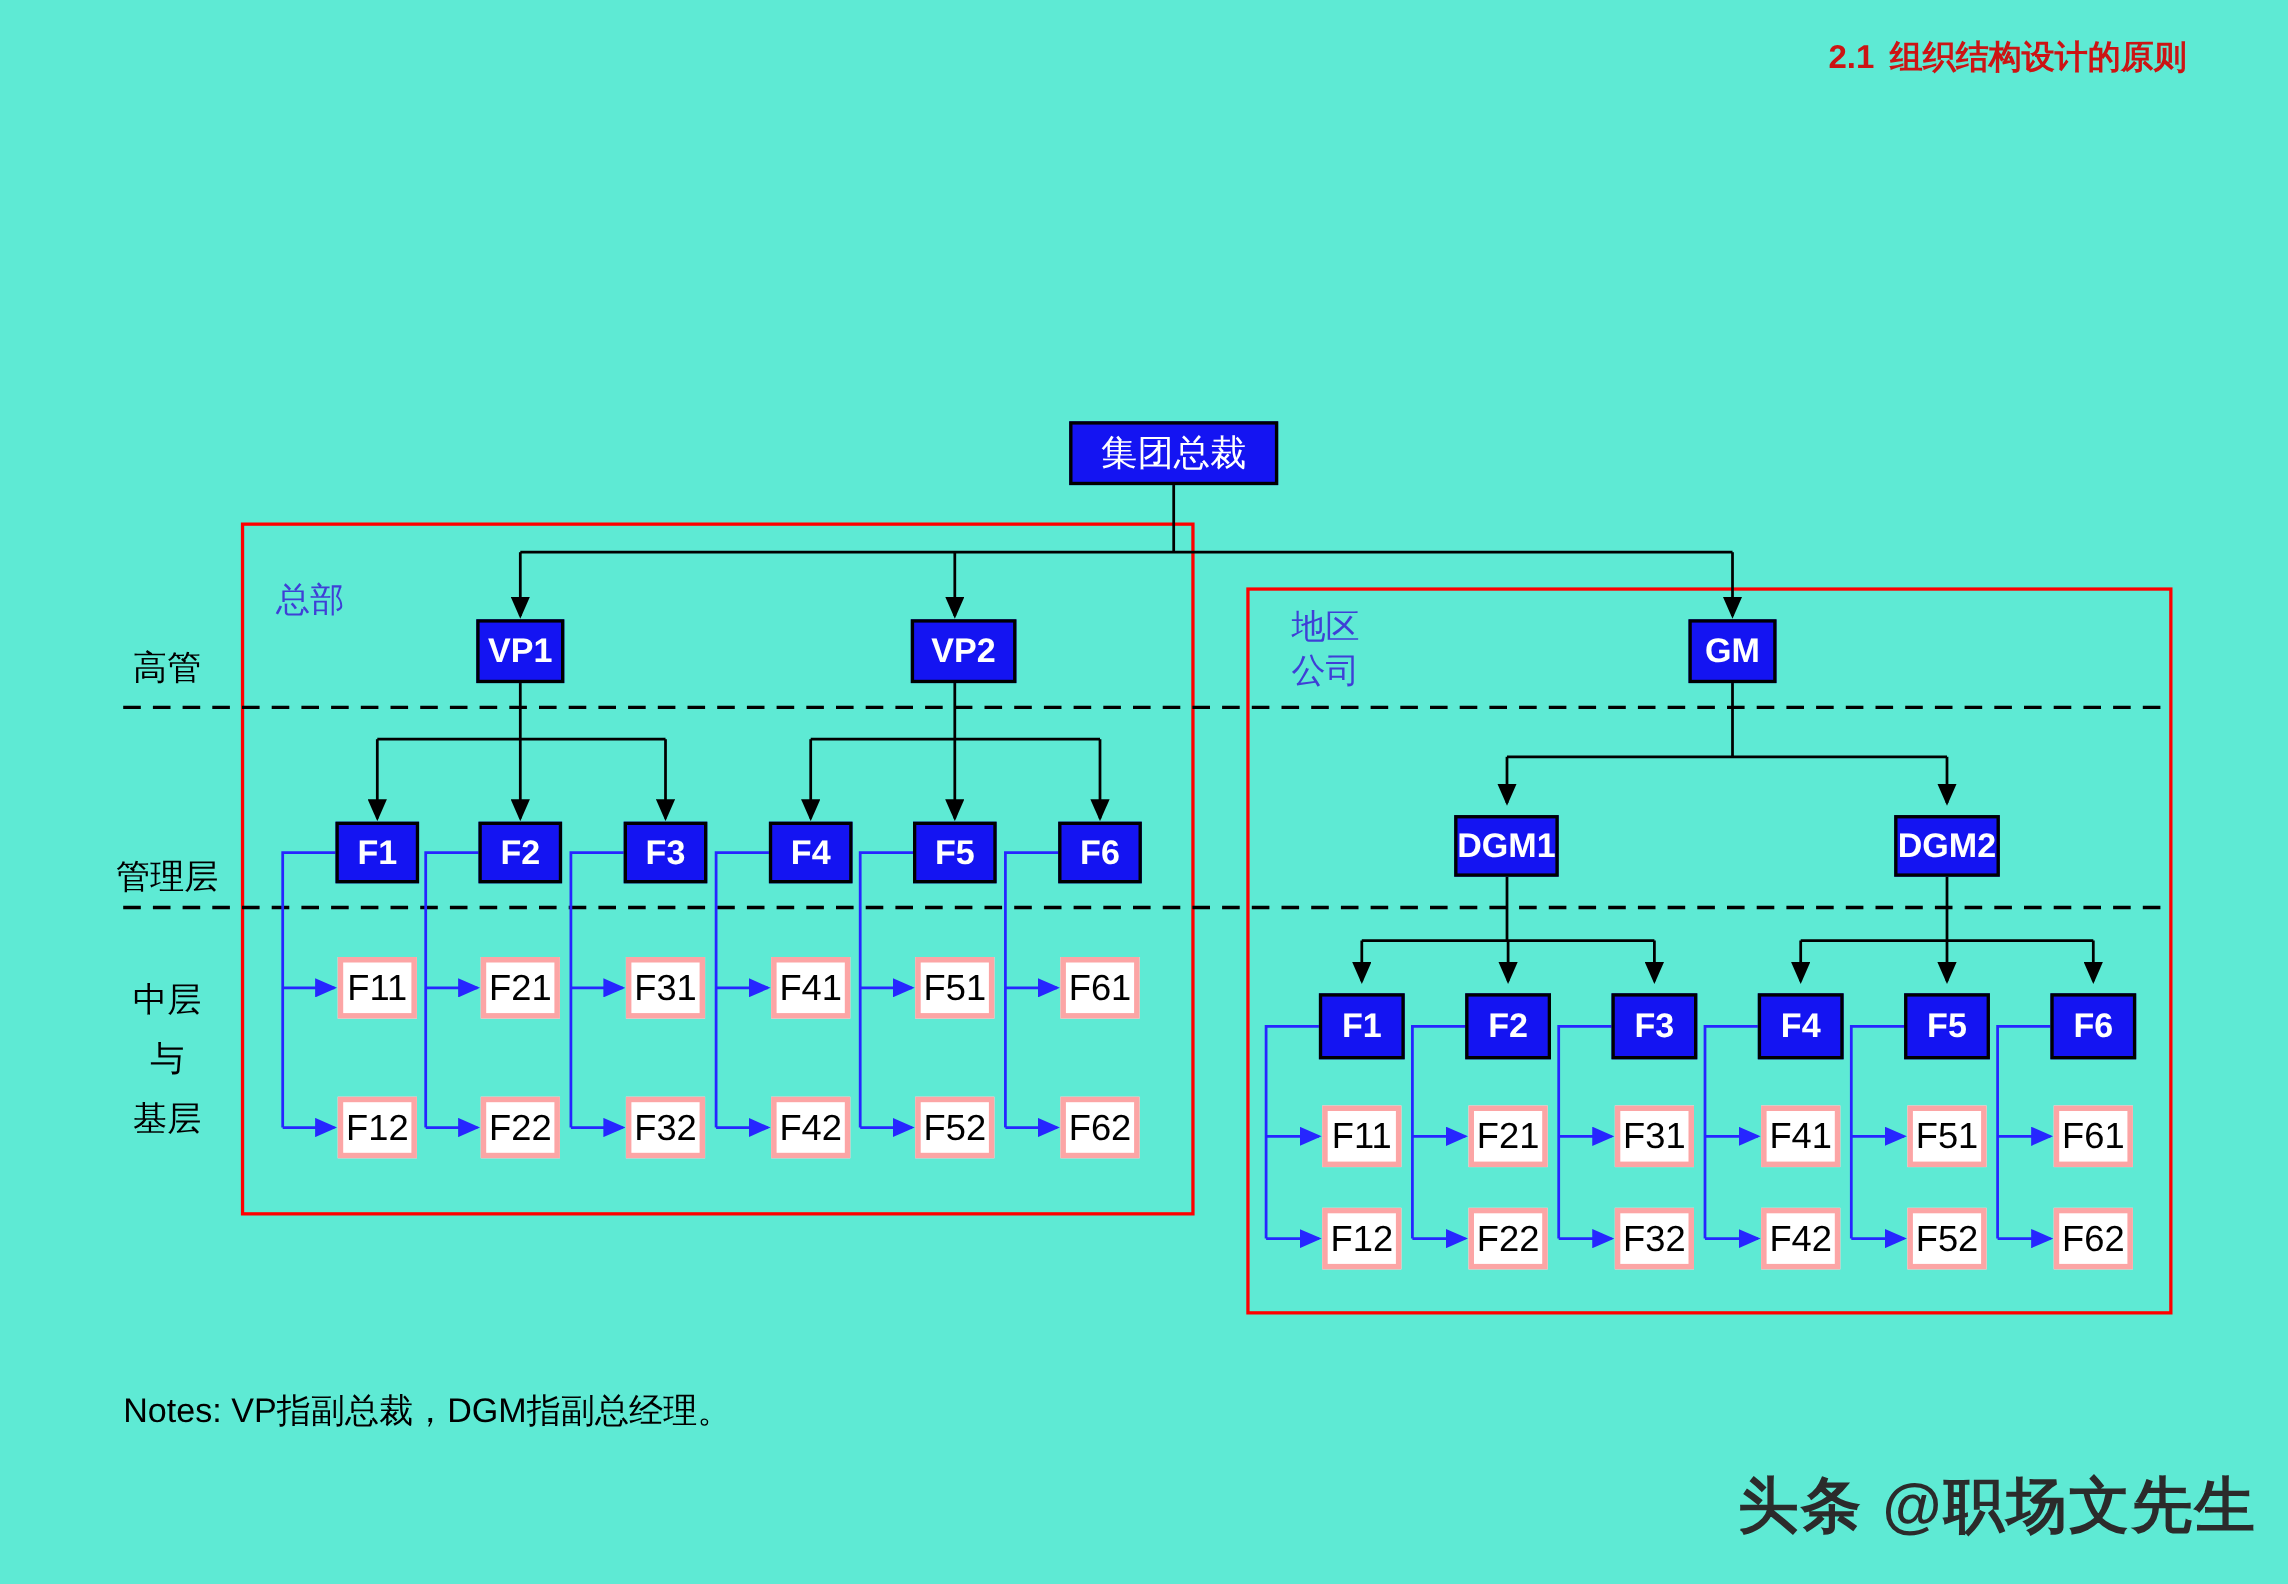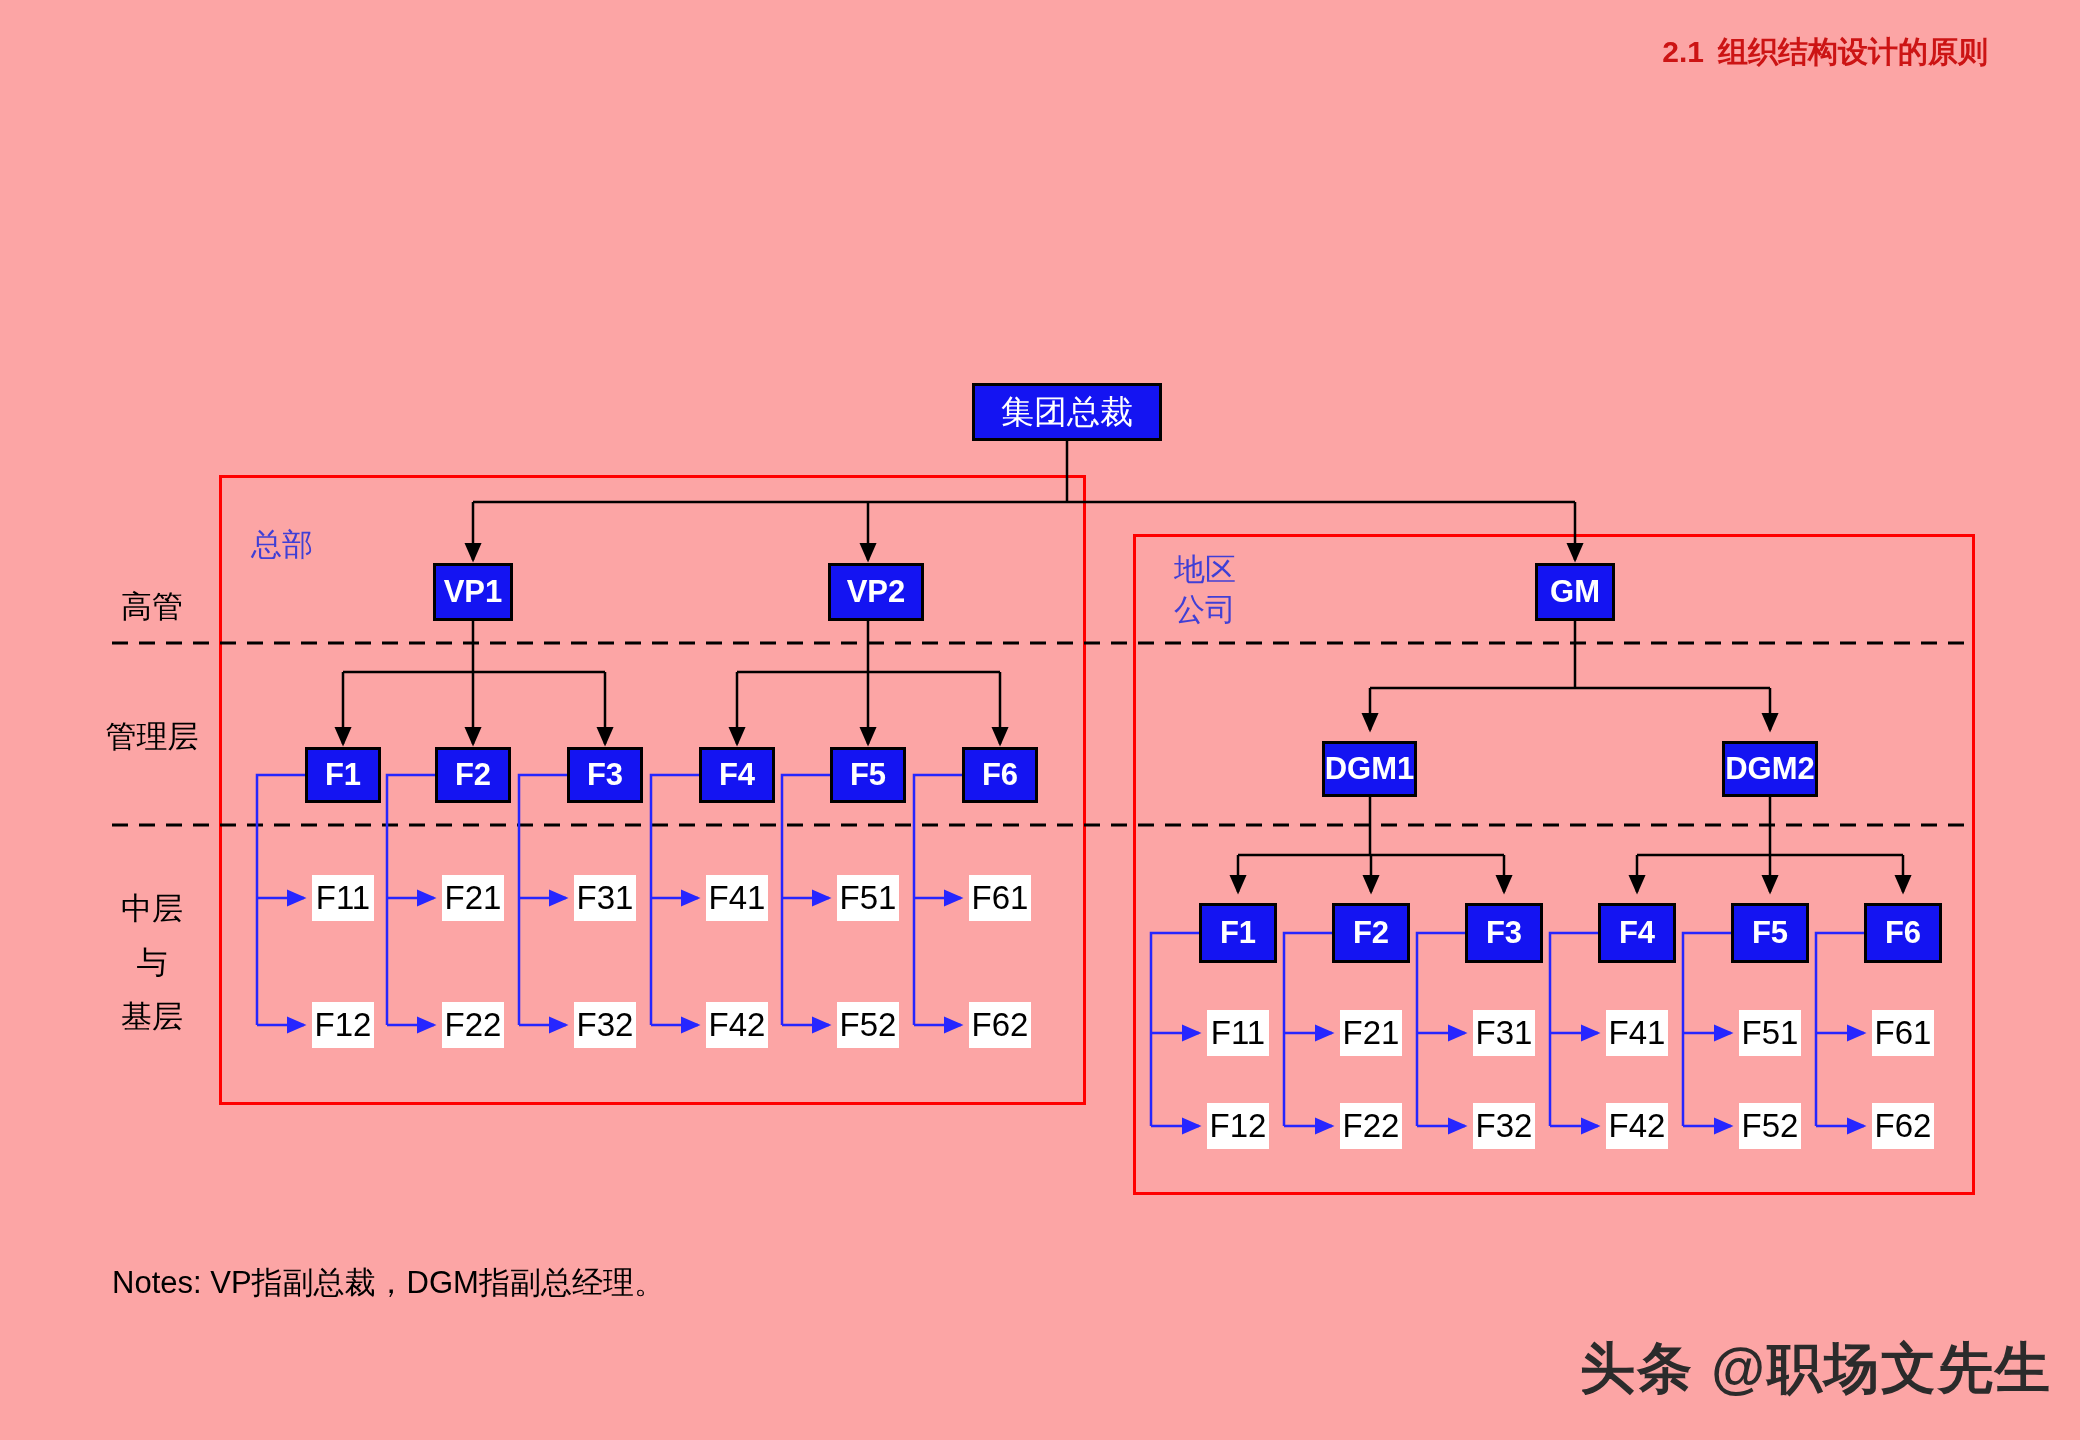--- a/index.html
+++ b/index.html
@@ -1,16 +1,16 @@
 <!DOCTYPE html>
 <html><head>
 <meta charset="utf-8">
 <style>
   html,body{margin:0;padding:0;background:#ffffff;}
-  #page{position:relative;width:2080px;height:1440px;background:#fca5a5;overflow:hidden;
+  #page{position:relative;width:2080px;height:1440px;background:#5eead4;overflow:hidden;
         font-family:"Liberation Sans",sans-serif;}
 
   
   .section-head{position:absolute;top:32px;right:92px;color:#cc1414;font-weight:bold;
                 font-size:30px;font-family:"Liberation Sans",sans-serif;}
   .section-head .num{margin-right:14px;}
   .page-title{position:absolute;left:112px;top:152px;color:#000;font-weight:bold;
               font-size:58px;letter-spacing:4px;font-family:"Liberation Serif","DejaVu Serif",serif;}
 
   
@@ -52,21 +52,21 @@
 
   <div class="region" id="hq-region"></div>
   <div class="region" id="regional-region"></div>
   <div class="region-label" id="hq-region-label">总部</div>
   <div class="region-label" id="regional-region-label">
     <div>地区</div>
     <div>公司</div>
   </div>
 
   <div class="band-label" style="top:586px;">高管</div>
-  <div class="band-label" style="top:716px;">管理层</div>
+  <div class="band-label" style="top:776px;">管理层</div>
   <div class="band-label" style="top:888px;">中层</div>
   <div class="band-label" style="top:942px;">与</div>
   <div class="band-label" style="top:996px;">基层</div>
 
   <svg class="lines" width="2080" height="1440">
     <defs>
       <marker id="ab" markerWidth="8" markerHeight="7" refX="7" refY="3.5" orient="auto">
         <path d="M0,0 L8,3.5 L0,7 Z" fill="#000"></path>
       </marker>
       <marker id="abl" markerWidth="8" markerHeight="7" refX="7" refY="3.5" orient="auto">

